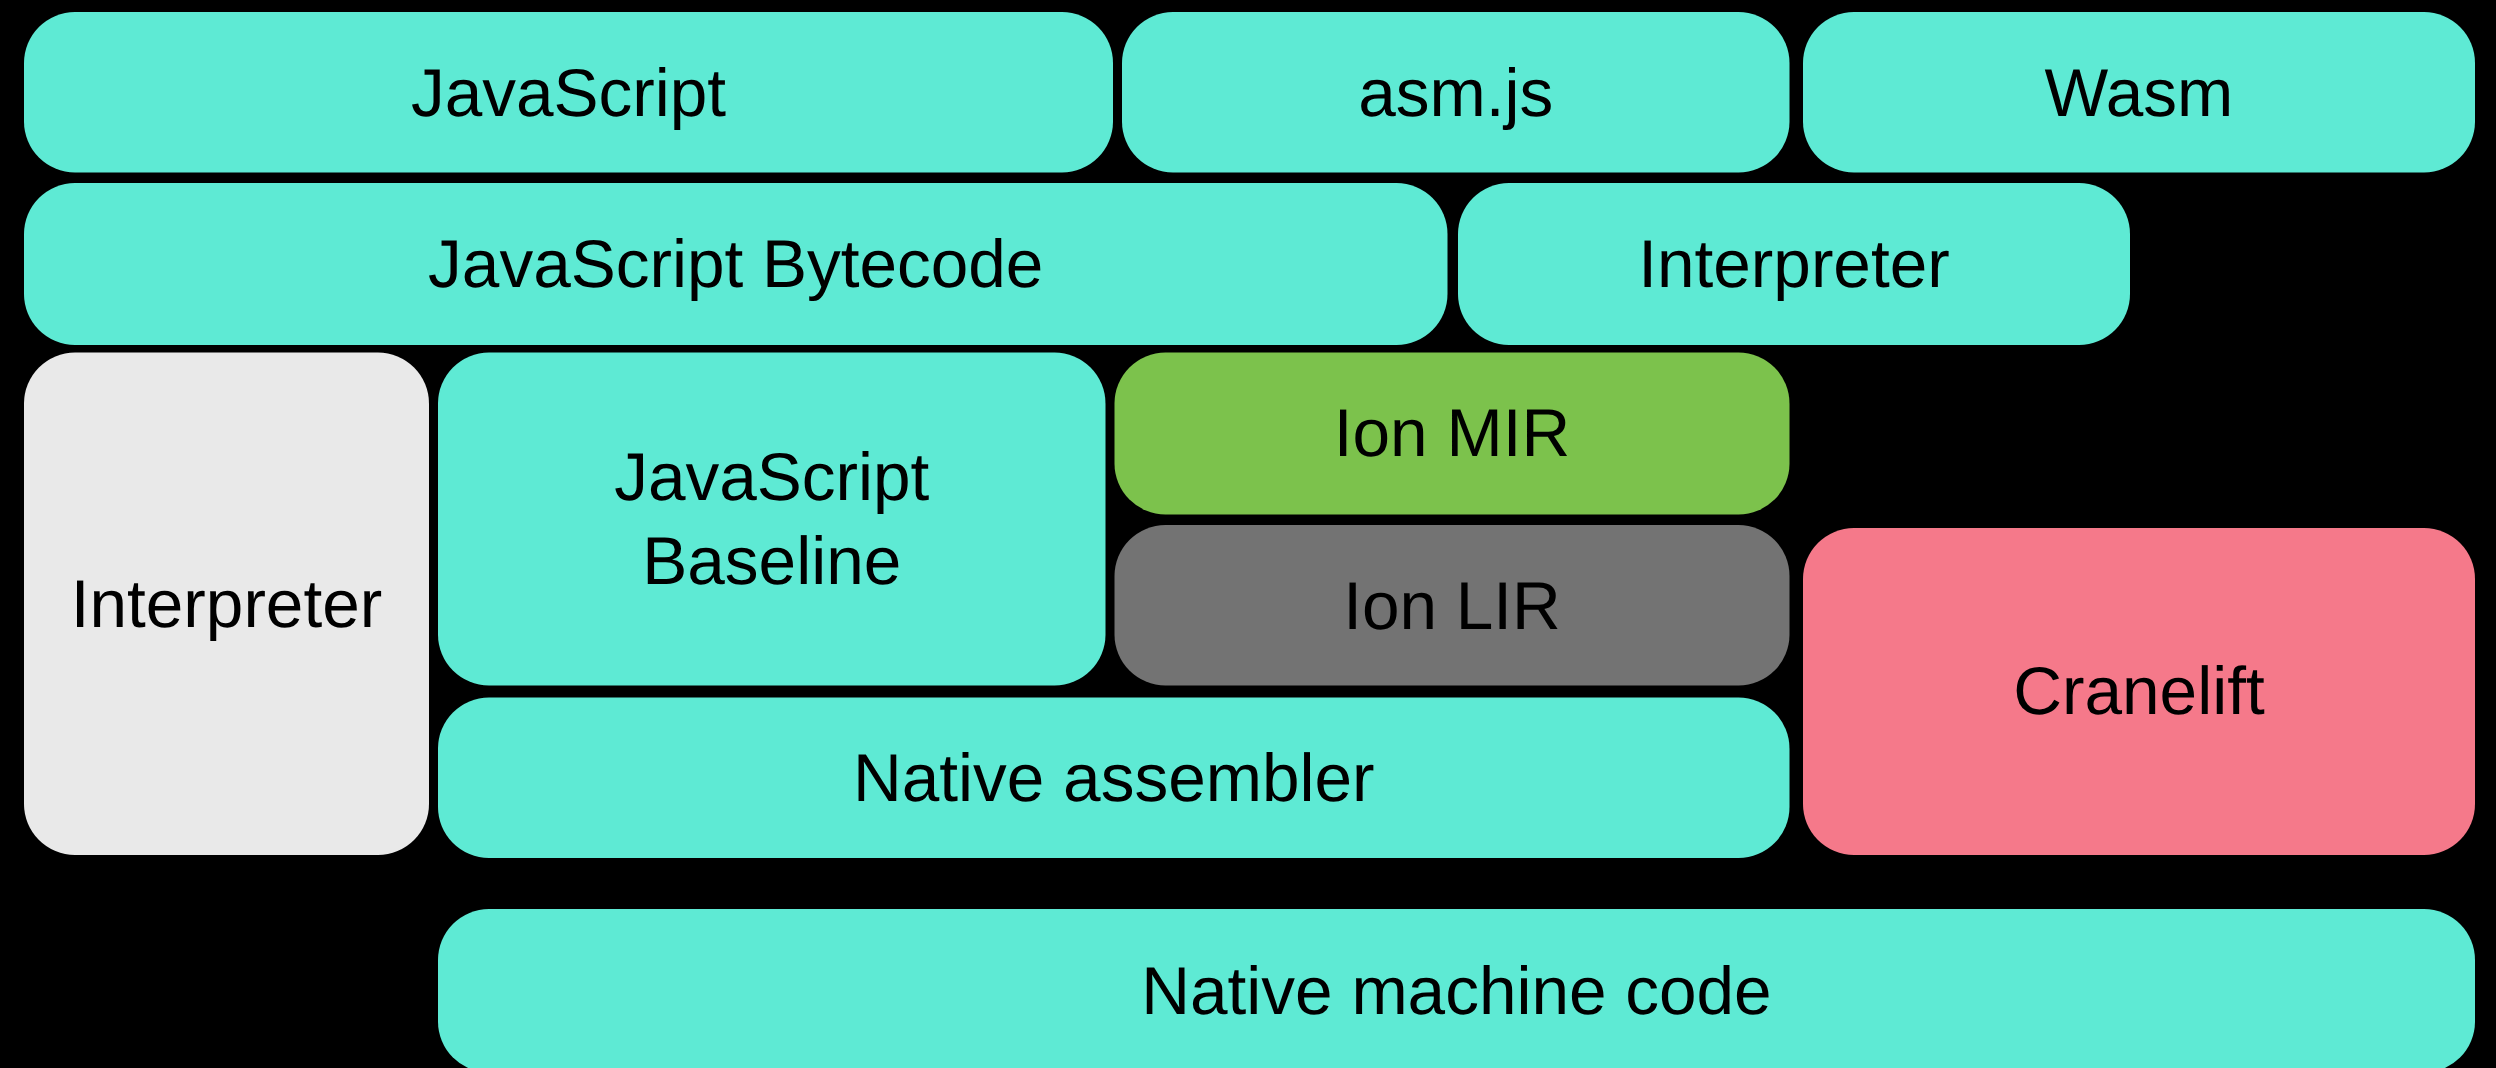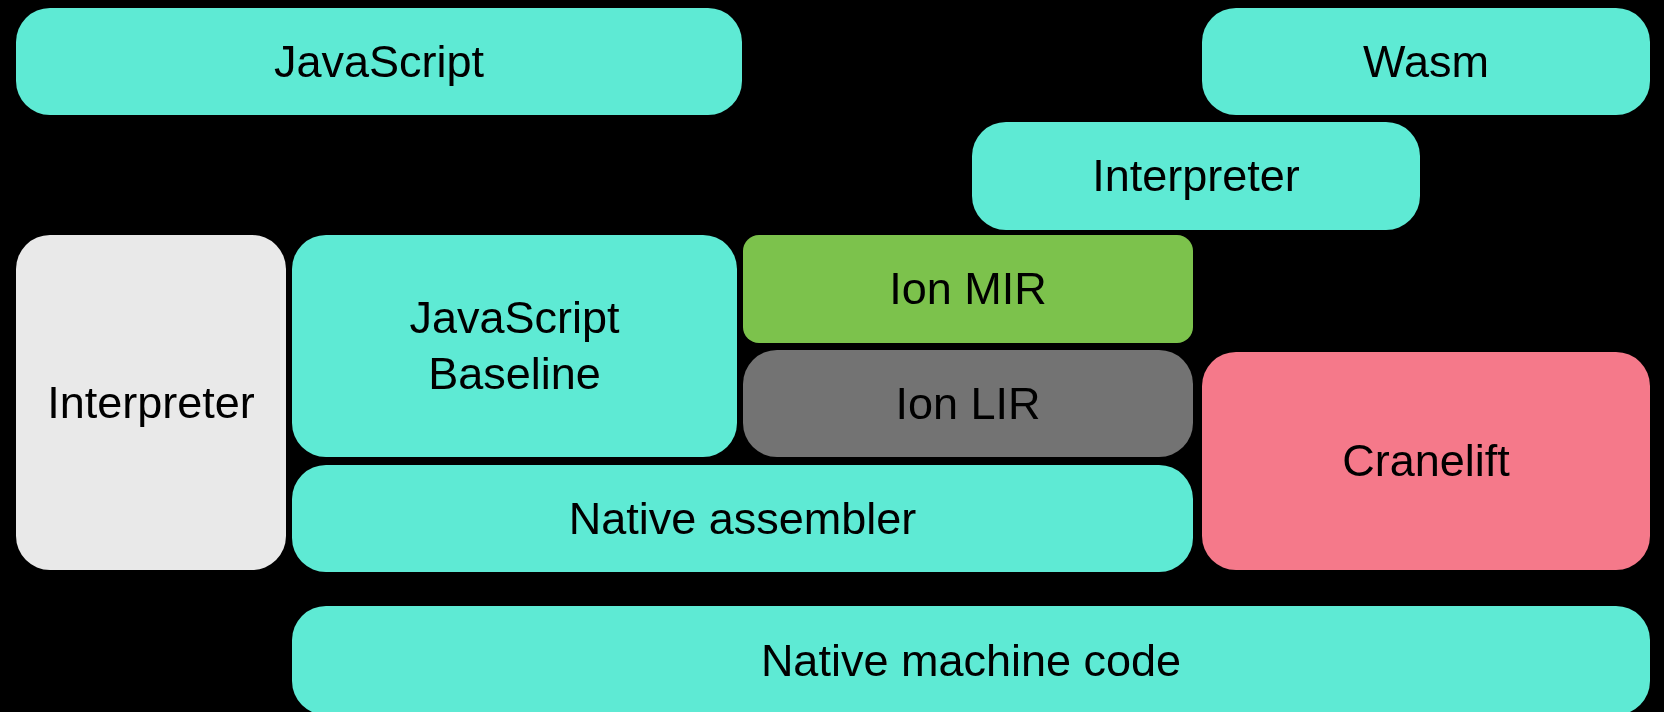--- a/index.html
+++ b/index.html
@@ -30,40 +30,46 @@
   .box span { display: inline-block; }
 
   .b-javascript  { left: 16px;   top: 8px;   width: 726px;  height: 107px; }
   .b-asmjs       { left: 748px;  top: 8px;   width: 445px;  height: 107px; }
   .b-wasm        { left: 1202px; top: 8px;   width: 448px;  height: 107px; text-align: right; }
   .b-bytecode    { left: 16px;   top: 122px; width: 949px;  height: 108px; }
   .b-baldrmonkey { left: 972px;  top: 122px; width: 448px;  height: 108px; }
   .b-interpreter { left: 16px;   top: 235px; width: 270px;  height: 335px; background: #e9e9e9; }
   .b-baseline    { left: 292px;  top: 235px; width: 445px;  height: 222px; }
   .b-baseline span { max-width: 320px; line-height: 1.25; }
-  .b-ionmir      { left: 743px;  top: 235px; width: 450px;  height: 108px; background: #7cc24c; border-radius: 16px; }
+  .b-ionmir      { left: 743px;  top: 235px; width: 450px;  height: 108px; background: #7cc24c; }
   .b-ionlir      { left: 743px;  top: 350px; width: 450px;  height: 107px; background: #737373; }
   .b-cranelift   { left: 1202px; top: 352px; width: 448px;  height: 218px; background: #f5798a; justify-content: center; }
   .b-macroasm    { left: 292px;  top: 465px; width: 901px;  height: 107px; }
   .b-native      { left: 292px;  top: 578px; width: 1358px; height: 109px; margin-top: 28px; }
 </style>
 </head>
 <body>
 
 <div class="canvas">
 
   <div class="box b-javascript">
     <span>JavaScript</span>
   </div>
 
+  <div class="box b-asmjs">
+    <span>asm.js</span>
+  </div>
 
   <div class="box b-wasm">
     <span>Wasm</span>
   </div>
 
+  <div class="box b-bytecode">
+    <span>JavaScript Bytecode</span>
+  </div>
 
   <div class="box b-baldrmonkey">
     <span>Interpreter</span>
   </div>
 
   <div class="box b-interpreter">
     <span>Interpreter</span>
   </div>
 
   <div class="box b-baseline">

